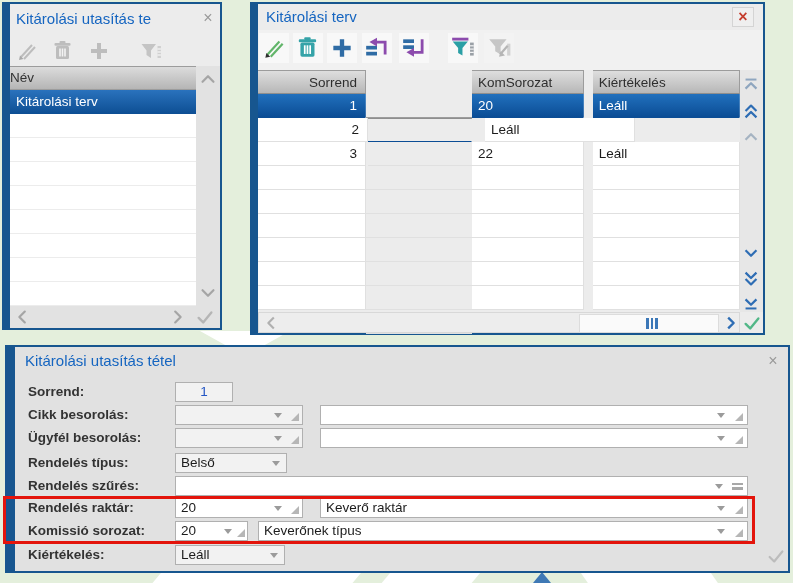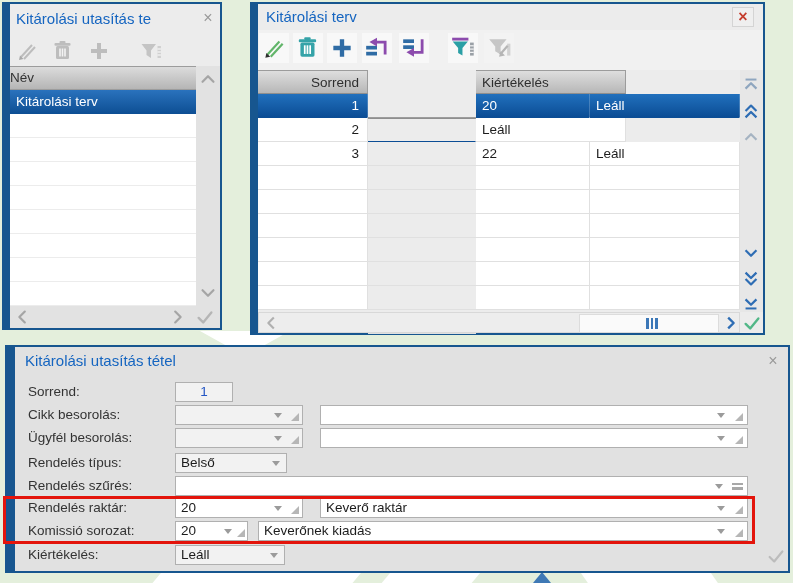--- a/index.html
+++ b/index.html
@@ -18,31 +18,31 @@
   .lp-vscroll{position:absolute;left:186px;top:62px;width:24px;height:240px;background:#e2e2e2;}
   .lp-hscroll{position:absolute;left:0;top:302px;width:210px;height:22px;background:#e2e2e2;}
   
   .pp-toolbar{position:absolute;left:0;top:26px;width:505px;height:40px;background:#f1f1f1;}
   .pp-table{position:absolute;left:0;top:66px;width:482px;}
   .trow{display:flex;height:24px;}
   .tcell{box-sizing:border-box;border-right:1px solid #e0e0e0;border-bottom:1px solid #e0e0e0;font-size:13.5px;line-height:23px;overflow:hidden;background:#fff;color:#1c1c1c;}
   .c1{width:110px;text-align:right;padding-right:8px;}
   .c2{width:108px;margin-top:47px;}
   .c3{width:114px;padding-left:6px;}
-  .c4{width:150px;padding-left:6px;}
+  .c4{width:150px;padding-left:6px;margin-left:9px;}
   .hrow .tcell{background:linear-gradient(#dedede,#b7b7b7);border-right:1px solid #9c9c9c;border-top:1px solid #9c9c9c;border-bottom:1px solid #8e8e8e;color:#2e2e2e;}
   .sel .tcell{background:linear-gradient(#2170bd,#0b4d95);color:#fff;border-right-color:rgba(255,255,255,.2);border-bottom-color:#0b4d95;}
   .pp-vscroll{position:absolute;left:482px;top:66px;width:23px;height:242px;background:#e7e7e7;}
   .pp-hscroll{position:absolute;left:0;top:308px;width:482px;height:21px;background:#ededed;border:1px solid #d8d8d8;box-sizing:border-box;}
   .sbtn{position:absolute;width:22px;height:22px;display:flex;align-items:center;justify-content:center;}
   .thumb{position:absolute;left:320px;top:1px;width:138px;height:17px;background:#fafafa;border:1px solid #dcdcdc;}
   .gripIII{position:absolute;left:66px;top:3px;width:13px;height:11px;display:flex;gap:2px;}
   .gripIII div{width:2.5px;height:11px;background:#3b77b7;}
   
-  .dp-label{position:absolute;left:13px;font-size:13.5px;color:#333;line-height:20px;white-space:nowrap;}
+  .dp-label{position:absolute;left:13px;font-size:13.5px;color:#333;line-height:20px;white-space:nowrap;font-weight:bold;}
   .fld{position:absolute;box-sizing:border-box;height:20px;background:#fff;border:1px solid #b0b0b0;font-size:13.5px;line-height:18px;color:#1c1c1c;padding-left:5px;white-space:nowrap;overflow:hidden;}
   .fld.gray{background:#f2f2f2;}
   .fld.num{color:#2456c4;text-align:center;padding-left:0;}
   .dd{position:absolute;top:7px;width:0;height:0;border-left:4.5px solid transparent;border-right:4.5px solid transparent;border-top:5.5px solid #9b9b9b;}
   .grip{position:absolute;bottom:3px;width:0;height:0;border-style:solid;border-width:0 0 8px 8px;border-color:transparent transparent #b6b6b6 transparent;}
   .eq{position:absolute;right:4px;top:6px;width:11px;}
   .eq div{height:2.4px;background:#a8a8a8;margin-bottom:2px;}
   .redbox{position:absolute;left:3px;top:496px;width:752px;height:48px;border:3px solid #e3140b;box-sizing:border-box;z-index:5;pointer-events:none;}
 </style>
 </head>
@@ -193,20 +193,21 @@
             <path d="M20 10 L13 18" stroke="#b5b5b5" stroke-width="2"></path>
             <path d="M12 20 l5.5-1 -4-4 z" fill="#b5b5b5"></path>
           </svg>
       </div>
     </div>
 
     <div class="pp-table">
       <div class="trow hrow">
         <div class="tcell c1">Sorrend</div>
         <div class="tcell c2" style="padding-left:6px;">CikkBesor</div>
+        <div class="tcell c3">KomSorozat</div>
         <div class="tcell c4">Kiértékelés</div>
       </div>
       <div class="trow sel">
         <div class="tcell c1">1</div>
         <div class="tcell c2"></div>
         <div class="tcell c3">20</div>
         <div class="tcell c4">Leáll</div>
       </div>
       <div class="trow">
         <div class="tcell c1">2</div>
@@ -372,21 +373,21 @@
       <span>Keverő raktár</span>
       <i class="dd" style="right:22px;"></i><i class="grip" style="right:4px;"></i>
     </div>
 
     <div class="dp-label" style="top:174px;">Komissió sorozat:</div>
     <div class="fld" style="left:160px;top:174px;width:73px;">
       <span>20</span>
       <i class="dd" style="right:15px;"></i><i class="grip" style="right:2px;"></i>
     </div>
     <div class="fld" style="left:243px;top:174px;width:490px;">
-      <span>Keverőnek kiadás</span>
+      <span>Keverőnek típus</span>
       <i class="dd" style="right:22px;"></i><i class="grip" style="right:4px;"></i>
     </div>
 
     <div class="dp-label" style="top:198px;">Kiértékelés:</div>
     <div class="fld gray" style="left:160px;top:198px;width:110px;">
       <span>Leáll</span>
       <i class="dd" style="right:6px;"></i>
     </div>
 
     <div class="sbtn" style="left:750px;top:198px;">

